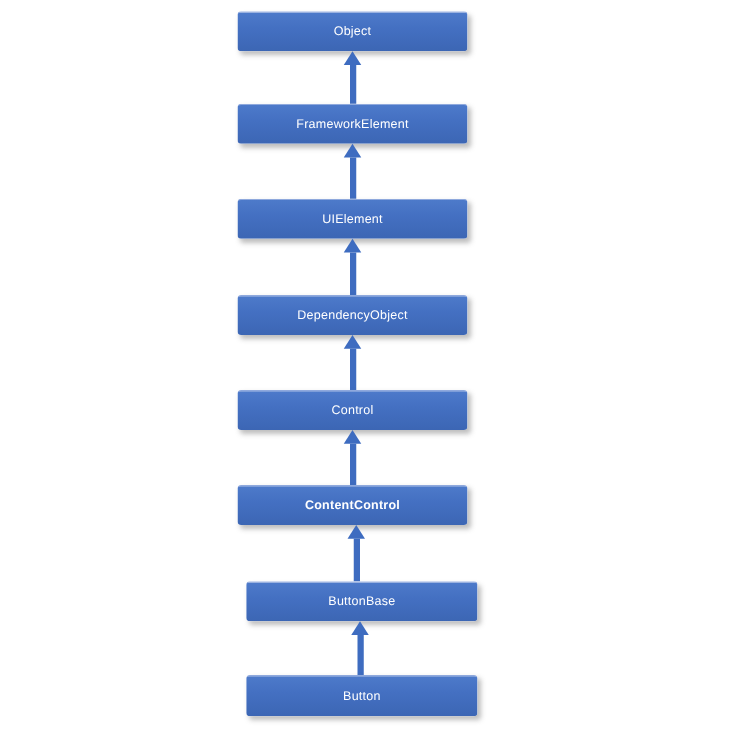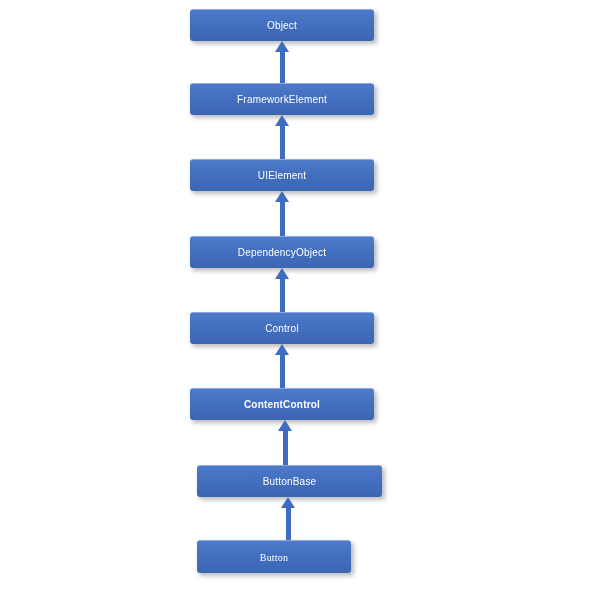--- a/index.html
+++ b/index.html
@@ -62,21 +62,21 @@
     background: var(--arrow);
   }
   
   .n0 { left: 190px; top: 9px;   }
   .n1 { left: 190px; top: 83px;  }
   .n2 { left: 190px; top: 159px; justify-content: center; }
   .n3 { left: 190px; top: 236px; }
   .n4 { left: 190px; top: 312px; }
   .n5 { left: 190px; top: 388px; text-align: right; }
   .n6 { left: 197px; top: 465px; width: 185px; }
-  .n7 { left: 197px; top: 540px; width: 154px; height: 33px; font-family: Liberation Serif, serif; }
+  .n7 { left: 197px; top: 540px; width: 185px; height: 33px; }
   
   .a0 { left: 275px; top: 41px;  height: 42px; }
   .a1 { left: 275px; top: 115px; height: 44px; }
   .a2 { left: 275px; top: 191px; height: 45px; }
   .a3 { left: 275px; top: 268px; height: 44px; }
   .a4 { left: 275px; top: 344px; height: 44px; }
   .a5 { left: 278px; top: 420px; height: 45px; }
   .a6 { left: 281px; top: 497px; height: 43px; }
 </style>
 </head>

